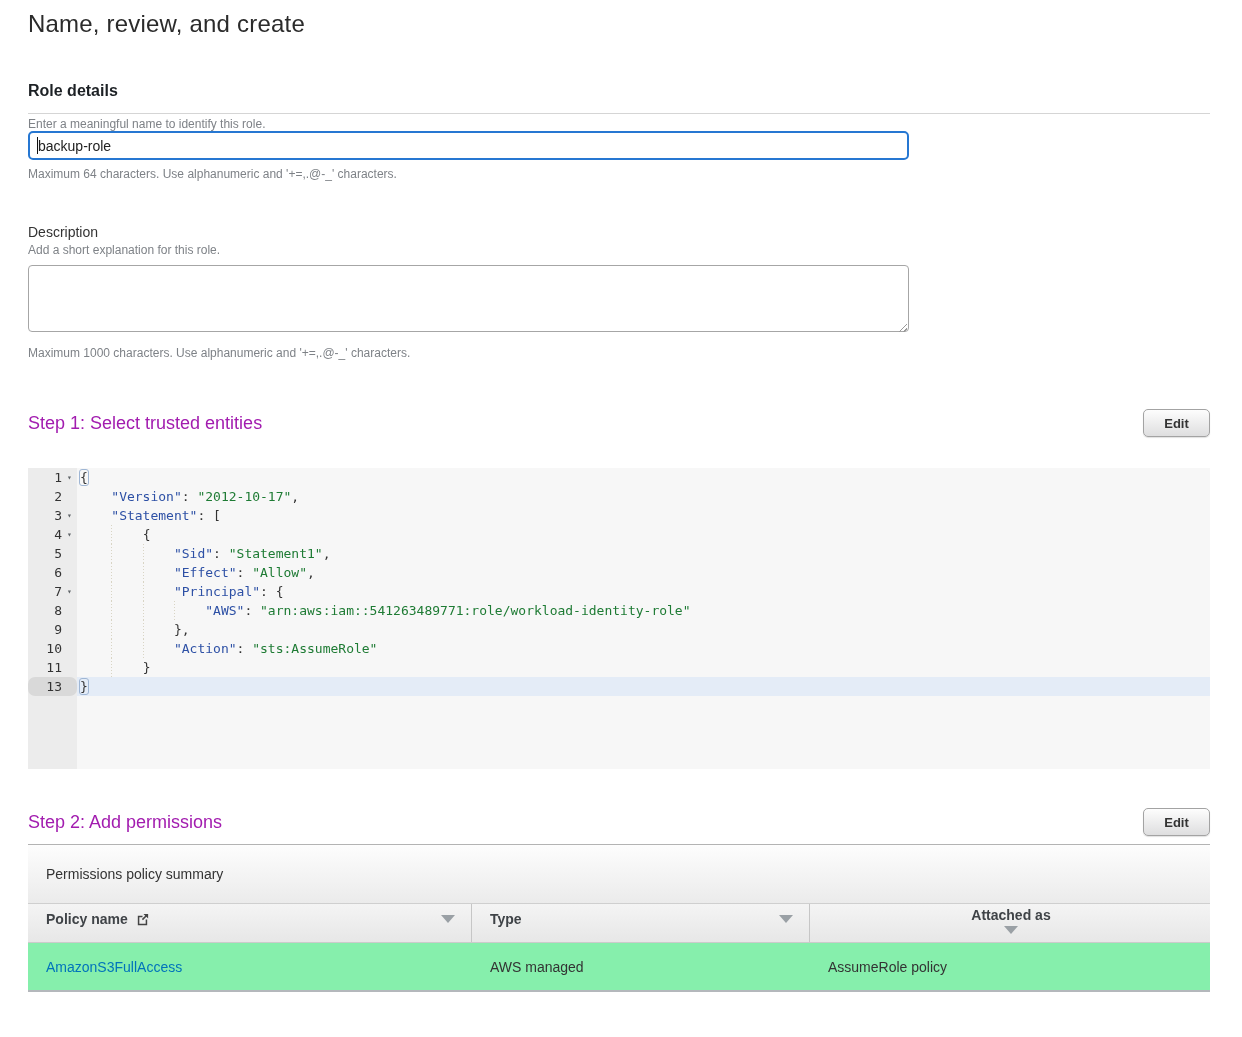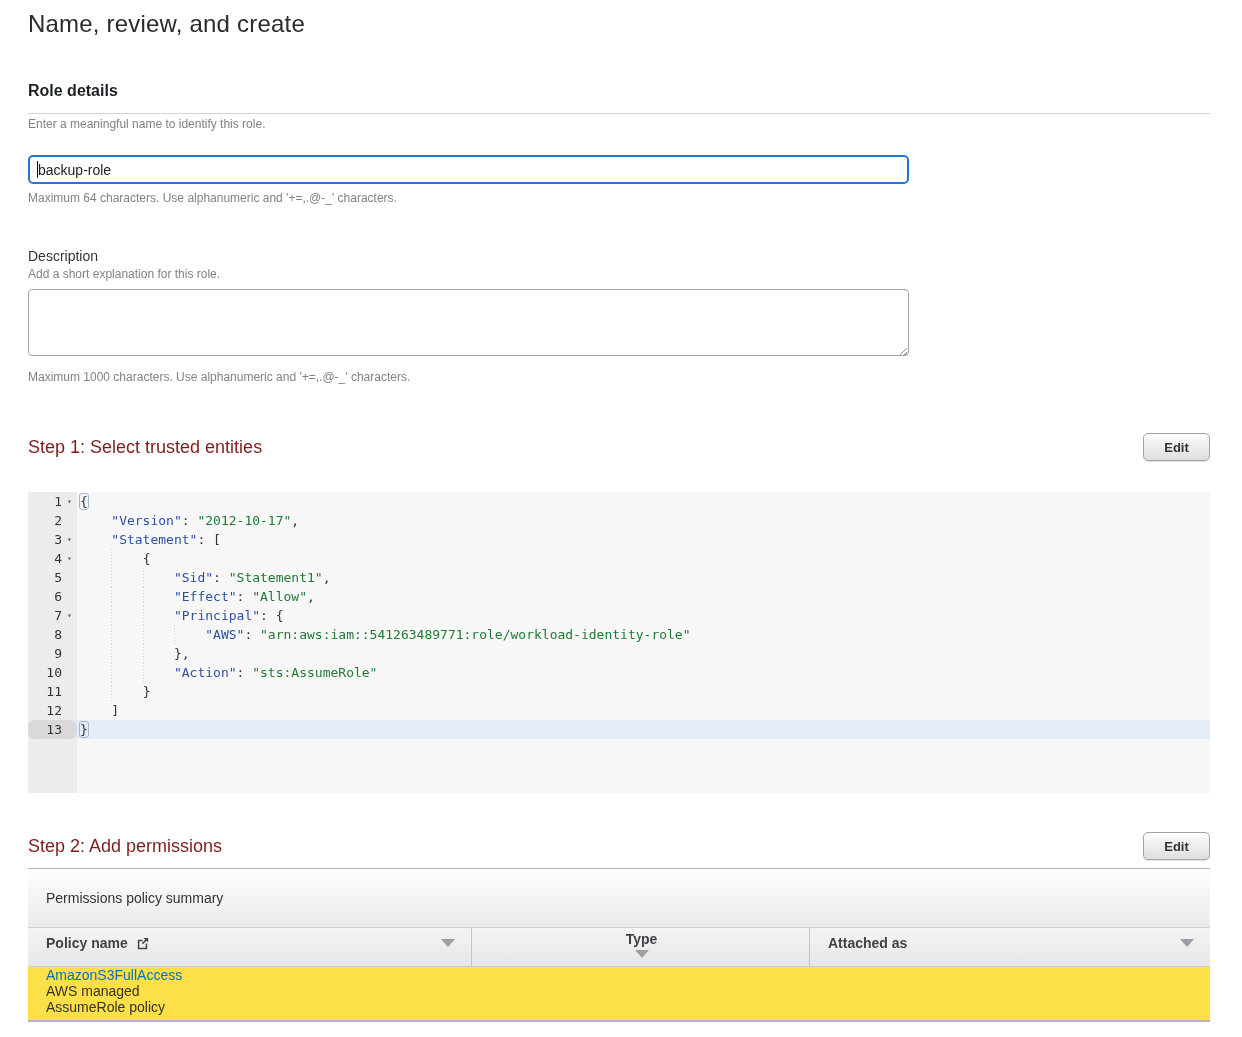--- a/index.html
+++ b/index.html
@@ -12,21 +12,21 @@
 
   h1.page-title { font-size:24px; font-weight:400; color:#2b2b2b; letter-spacing:.2px; }
 
   h2.section-heading { margin-top:44px; font-size:16px; font-weight:700; color:#1d2125; }
   hr.divider { border:none; border-top:1px solid #d5d5d5; margin-top:13px; }
 
   .field-label { margin-top:17px; font-size:14px; color:#333; }
   .field-help  { margin-top:3px; font-size:12px; color:#7e8287; }
   .field-hint  { margin-top:7px; font-size:12px; color:#7e8287; }
 
-  .input-wrap { position:relative; margin-top:24px; width:881px; }
+  .input-wrap { position:relative; margin-top:0; width:881px; }
   input.text-input {
     width:881px; height:29px; border:2px solid #2677d2; border-radius:5px;
     background:#fff; padding:0 8px; font-size:14px; color:#222;
     font-family:"Liberation Sans", sans-serif; outline:none;
   }
   .caret { position:absolute; left:9px; top:6px; width:1px; height:17px; background:#111; }
 
   .textarea-wrap { position:relative; margin-top:8px; width:881px; }
   textarea.desc-textarea {
     width:881px; height:67px; border:1px solid #a6a6a6; border-radius:4px;
@@ -35,21 +35,21 @@
   }
   .resize-handle {
     position:absolute; right:2px; bottom:4px; width:11px; height:11px;
     background:repeating-linear-gradient(-45deg, transparent 0 2px, #9a9a9a 2px 3px);
     clip-path:polygon(100% 0, 100% 100%, 0 100%);
   }
 
   .step-header { display:flex; justify-content:space-between; align-items:center; width:1182px; }
   .step-header.one { margin-top:49px; }
   .step-header.two { margin-top:39px;gap:36px; }
-  .step-title { font-size:18px; font-weight:400; color:#7f1d1d; }
+  .step-title { font-size:18px; font-weight:400; color:#a21caf; }
   button.aws-btn {
     min-width:67px; height:28px; padding:0 16px;
     background:linear-gradient(#fdfdfd,#dededf); border:1px solid #a3a3a3; border-radius:5px;
     font-family:"Liberation Sans", sans-serif; font-size:13px; font-weight:700; color:#333;
     box-shadow:0 1px 1px rgba(0,0,0,.12); cursor:pointer;
   }
 
   
   .editor {
     margin-top:31px; width:1182px; height:301px; position:relative;
@@ -87,28 +87,28 @@
   .thead {
     display:flex; height:40px; border-top:1px solid #cfcfcf; border-bottom:1px solid #cbcbcb;
     background:linear-gradient(#f4f4f4,#e7e7e7);
   }
   .th {
     display:flex; align-items:center; padding:0 16px 8px 18px;
     font-size:14px; font-weight:700; color:#3f4347;
   }
   .th .label-wrap { display:flex; align-items:center; gap:7px; flex:1; }
   .th:nth-child(1){ width:444px; border-right:1px solid #c6c6c6; }
-  .th:nth-child(2){ width:338px; border-right:1px solid #c6c6c6;flex-direction:column; }
-  .th:nth-child(3){ width:400px; }
+  .th:nth-child(2){ width:338px; border-right:1px solid #c6c6c6; }
+  .th:nth-child(3){ width:400px;flex-direction:column; }
   .sort-tri {
     width:0; height:0; border-left:7px solid transparent; border-right:7px solid transparent;
     border-top:8px solid #9aa0a5; cursor:pointer;
   }
   .ext-icon svg { display:block; }
-  .trow { display:flex; height:55px; background:#fde047; border-bottom:2px solid #b4b8bc;flex-direction:column; }
+  .trow { display:flex; height:49px; background:#86efac; border-bottom:2px solid #b4b8bc; }
   .td { display:flex; align-items:center; padding-left:18px; font-size:14px; color:#333; }
   .td:nth-child(1){ width:444px; }
   .td:nth-child(2){ width:338px; }
   .td:nth-child(3){ width:400px; }
   a.policy-link { color:#0073bb; text-decoration:none; font-size:14px; cursor:pointer; }
 </style>
 </head>
 <body>
 
 <div class="page">
@@ -209,27 +209,20 @@
             <span class="fold"></span>
           </span>
           <span class="line-content"><span class="ind">    </span><span class="ind guide">    </span><span class="ind guide">    </span><span class="tok-k">"Action"</span><span class="tok-p">: </span><span class="tok-s">"sts:AssumeRole"</span></span>
         </div>
         <div class="code-line">
           <span class="gutter-cell">
             <span class="num">11</span>
             <span class="fold"></span>
           </span>
           <span class="line-content"><span class="ind">    </span><span class="ind guide">    </span><span class="tok-p">}</span></span>
-        </div>
-        <div class="code-line">
-          <span class="gutter-cell">
-            <span class="num">12</span>
-            <span class="fold"></span>
-          </span>
-          <span class="line-content"><span class="ind">    </span><span class="tok-p">]</span></span>
         </div>
         <div class="code-line active">
           <span class="gutter-cell">
             <span class="num">13</span>
             <span class="fold"></span>
           </span>
           <span class="line-content"><span class="tok-p bracket-box">}</span></span>
         </div>
       </div>
   </div>

